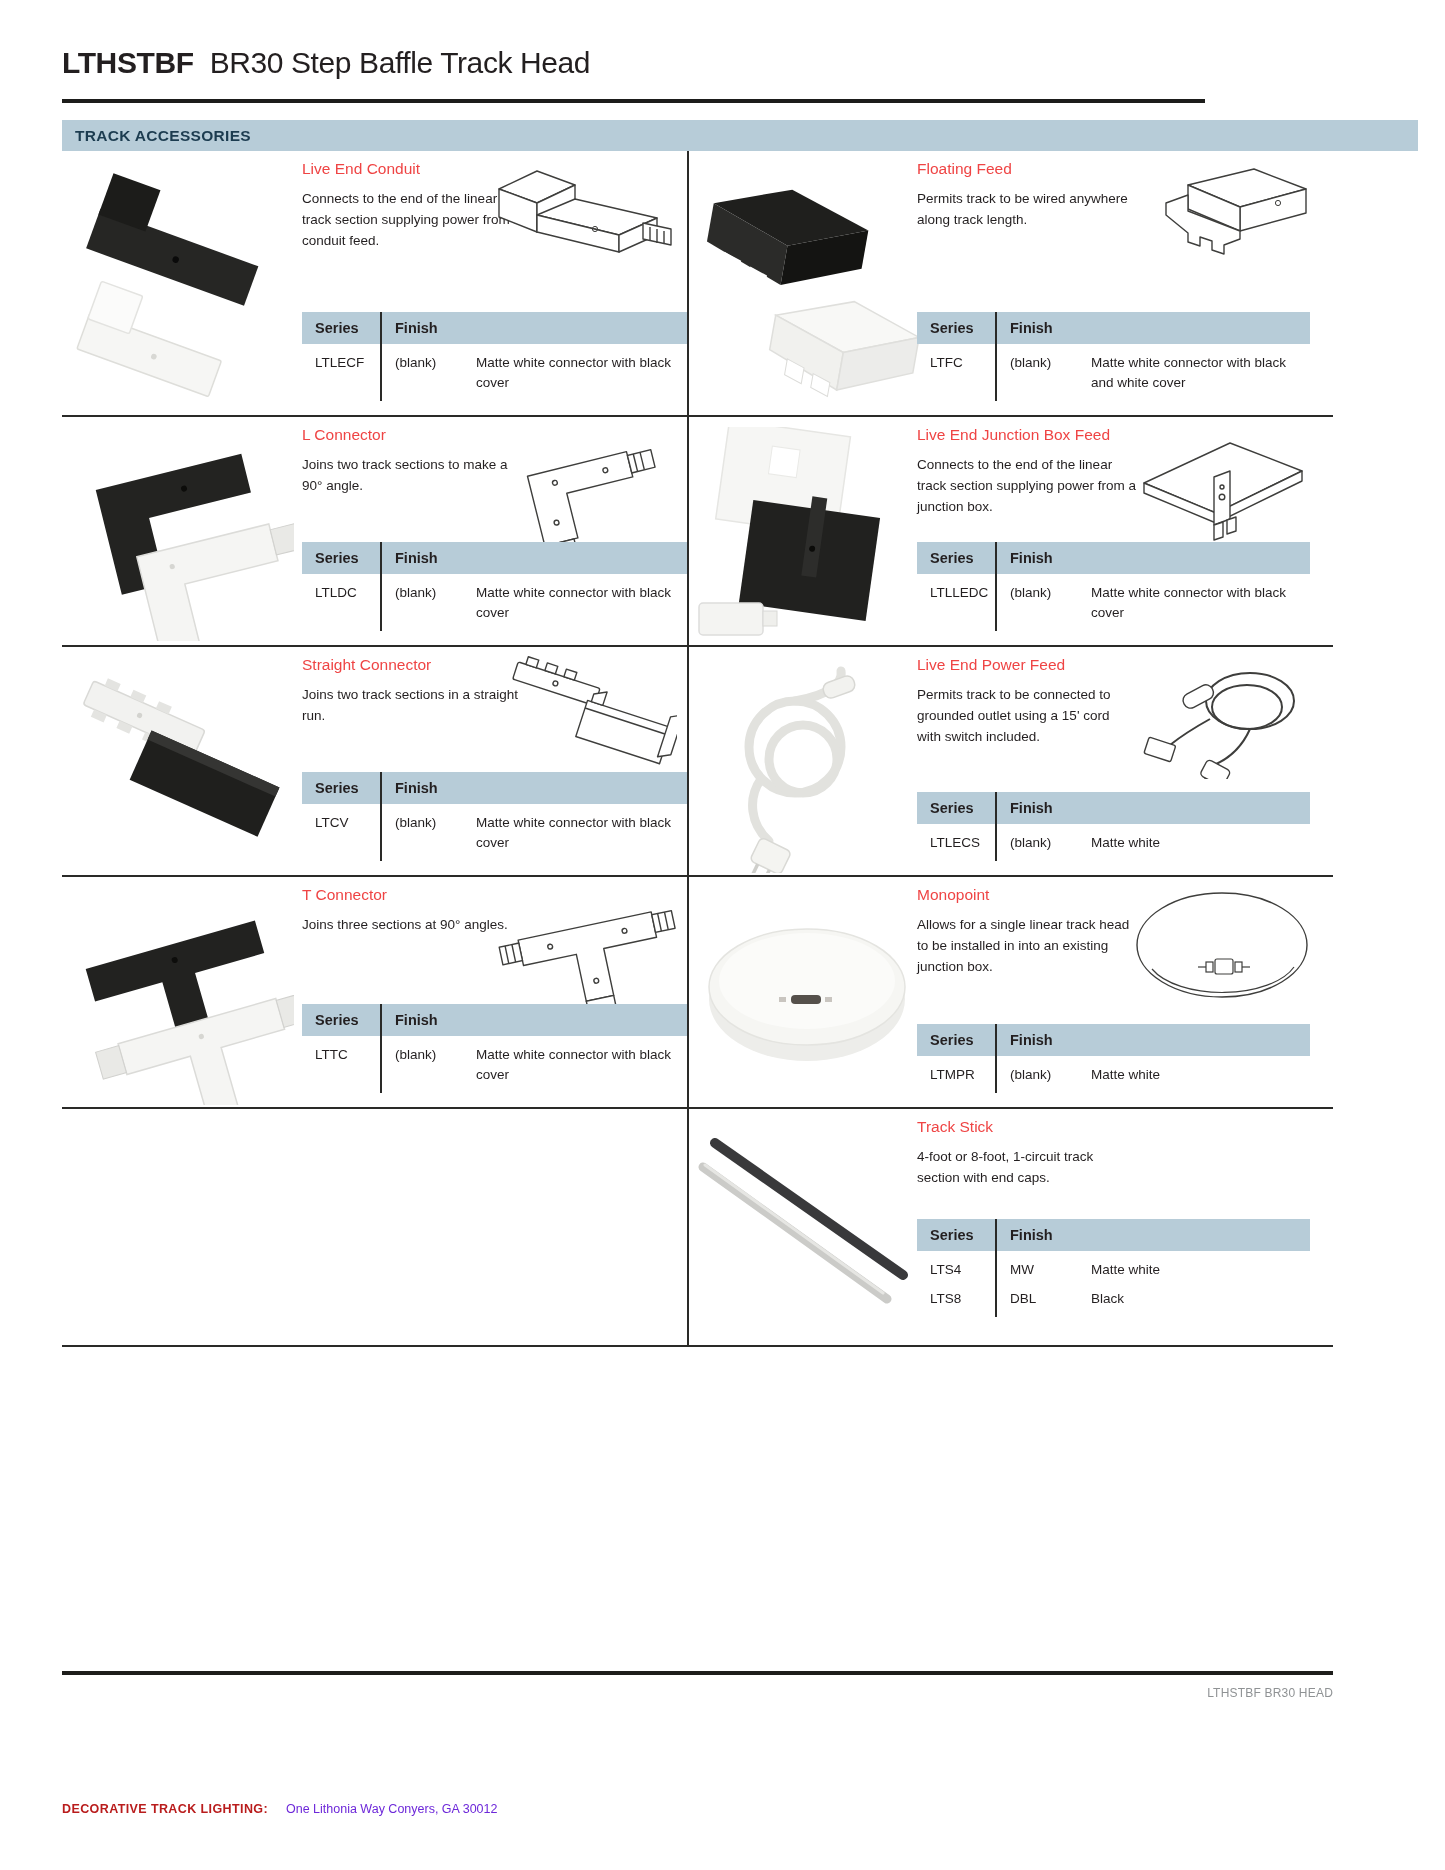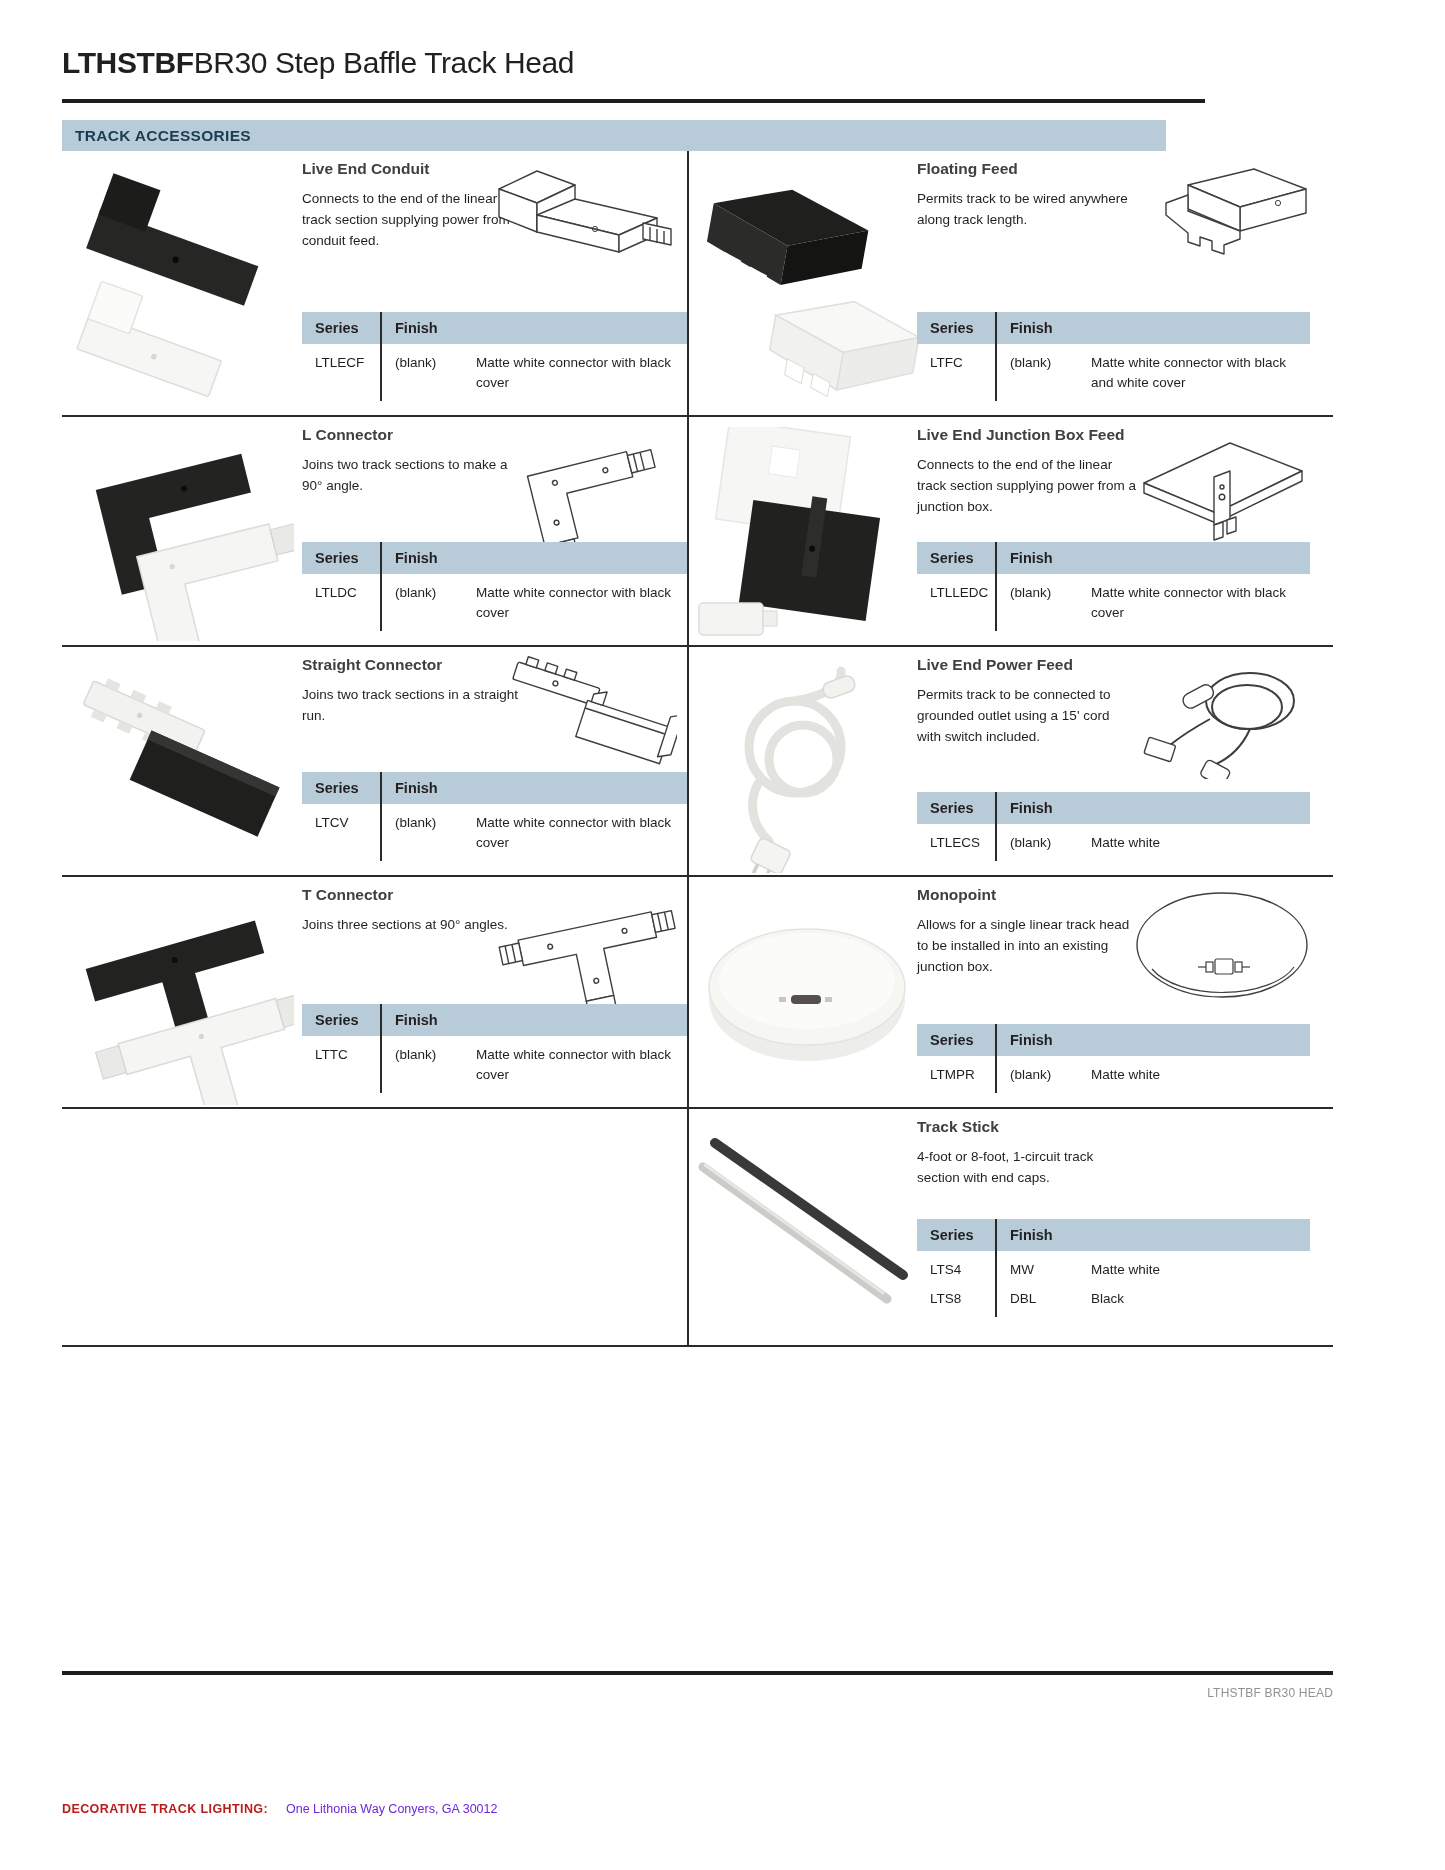--- a/index.html
+++ b/index.html
@@ -1,35 +1,35 @@
 <!DOCTYPE html>
 <html><head>
 <meta charset="utf-8">
 <style>
   html,body{margin:0;padding:0;background:#ffffff;}
   body{width:1445px;height:1870px;position:relative;font-family:"Liberation Sans",sans-serif;color:#231f20;}
   .page{position:absolute;inset:0;background:#fff;}
 
   
   .product-title{position:absolute;left:62px;top:46px;font-size:30px;letter-spacing:-0.4px;white-space:nowrap;}
-  .product-title .code{font-weight:700;}
+  .product-title .code{font-weight:700;margin-right:16px;}
   .title-rule{position:absolute;left:62px;top:99px;width:1143px;height:4px;background:#1d1d1b;}
 
   
-  .section-bar{position:absolute;left:62px;top:120px;width:1104px;height:31px;background:#b7ccd8;}
+  .section-bar{position:absolute;left:62px;top:120px;width:1356px;height:31px;background:#b7ccd8;}
   .section-bar span{display:inline-block;font-weight:700;font-size:15.5px;color:#1c3c50;line-height:31px;padding-left:13px;letter-spacing:0.3px;}
 
   
   .grid{position:absolute;left:62px;top:151px;width:1271px;height:1196px;}
   .hline{position:absolute;left:0;width:100%;height:2px;background:#2a2a28;}
   .vline{position:absolute;left:625px;top:0;width:2px;height:1196px;background:#2a2a28;}
 
   .cell{position:absolute;}
   .photo{position:absolute;left:6px;top:10px;}
-  .item-title{position:absolute;left:240px;top:9px;font-size:15.5px;font-weight:700;color:#404040;}
+  .item-title{position:absolute;left:240px;top:9px;font-size:15.5px;font-weight:400;color:#ef4444;}
   .item-desc{position:absolute;left:240px;top:38px;width:220px;font-size:13.5px;line-height:1.55;}
   .right .item-title,.right .item-desc{left:228px;}
   .lineart{position:absolute;right:10px;top:8px;}
   .right .lineart{right:23px;}
 
   .spec-table{position:absolute;left:240px;right:0;bottom:14px;padding-bottom:8px;}
   .right .spec-table{left:228px;right:23px;}
   .cell-trackstick .spec-table{bottom:28px;}
   .spec-table::before{content:"";position:absolute;left:78px;top:0;bottom:0;width:2px;background:#2a2a28;}
   .t-head{display:flex;background:#b7ccd8;height:32px;align-items:center;font-size:14.5px;font-weight:700;}

